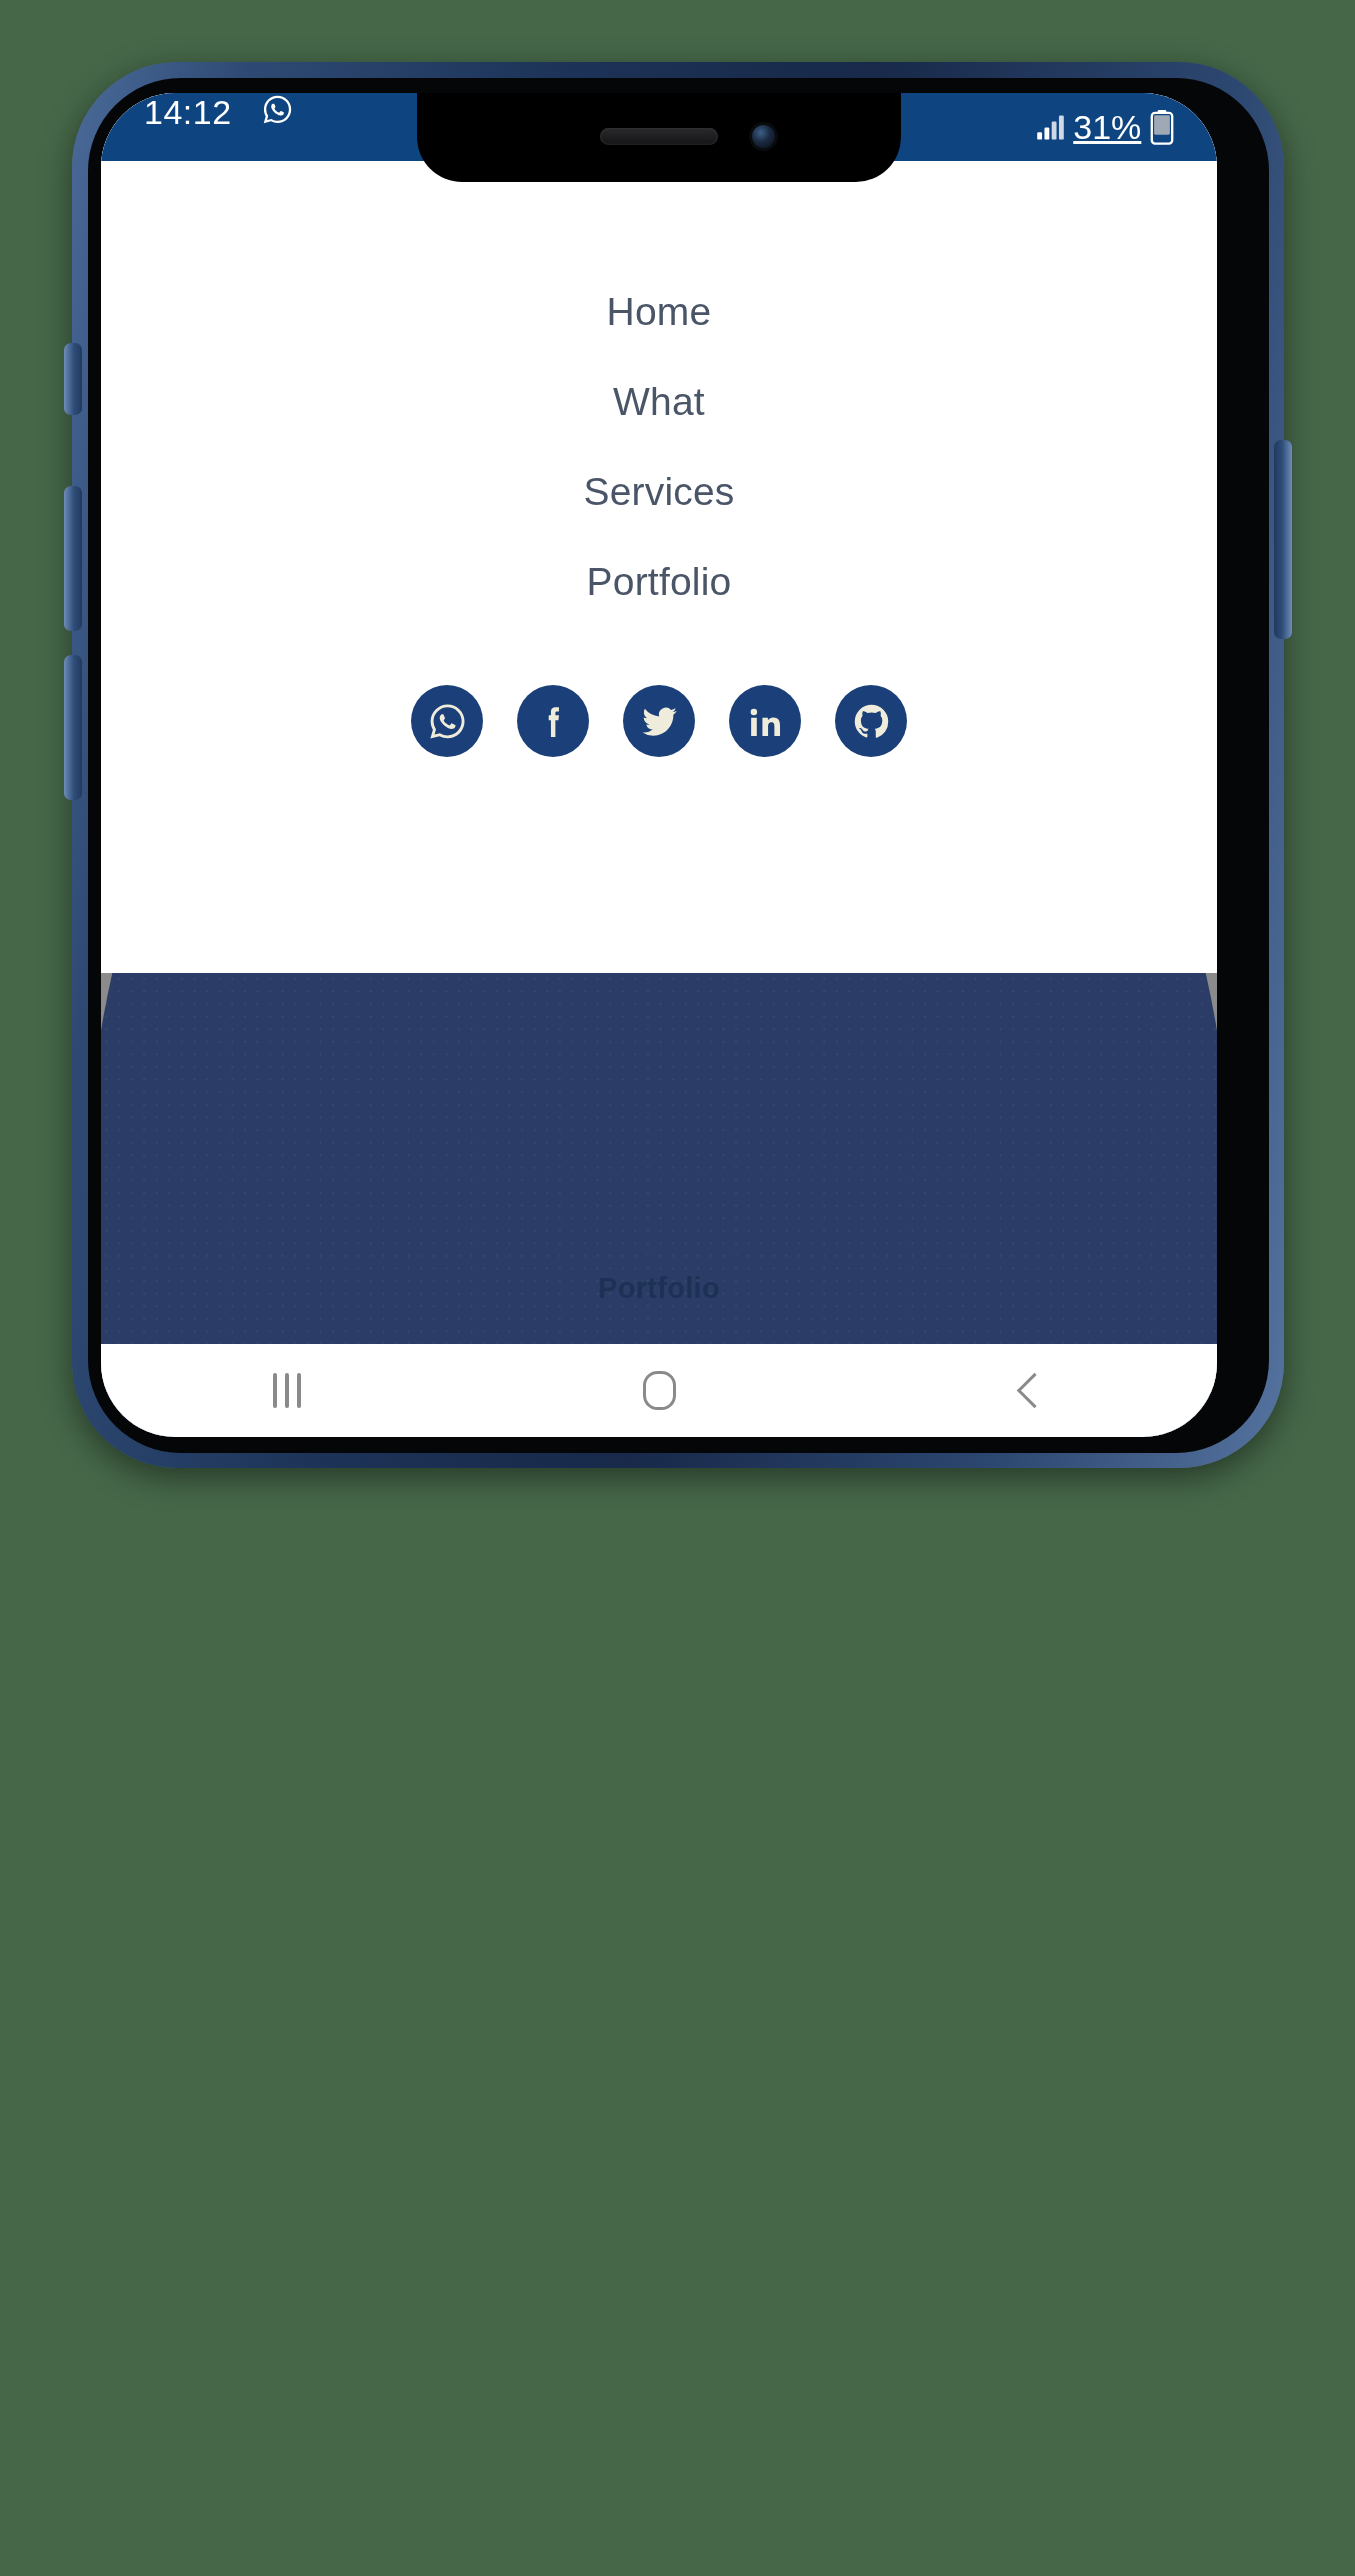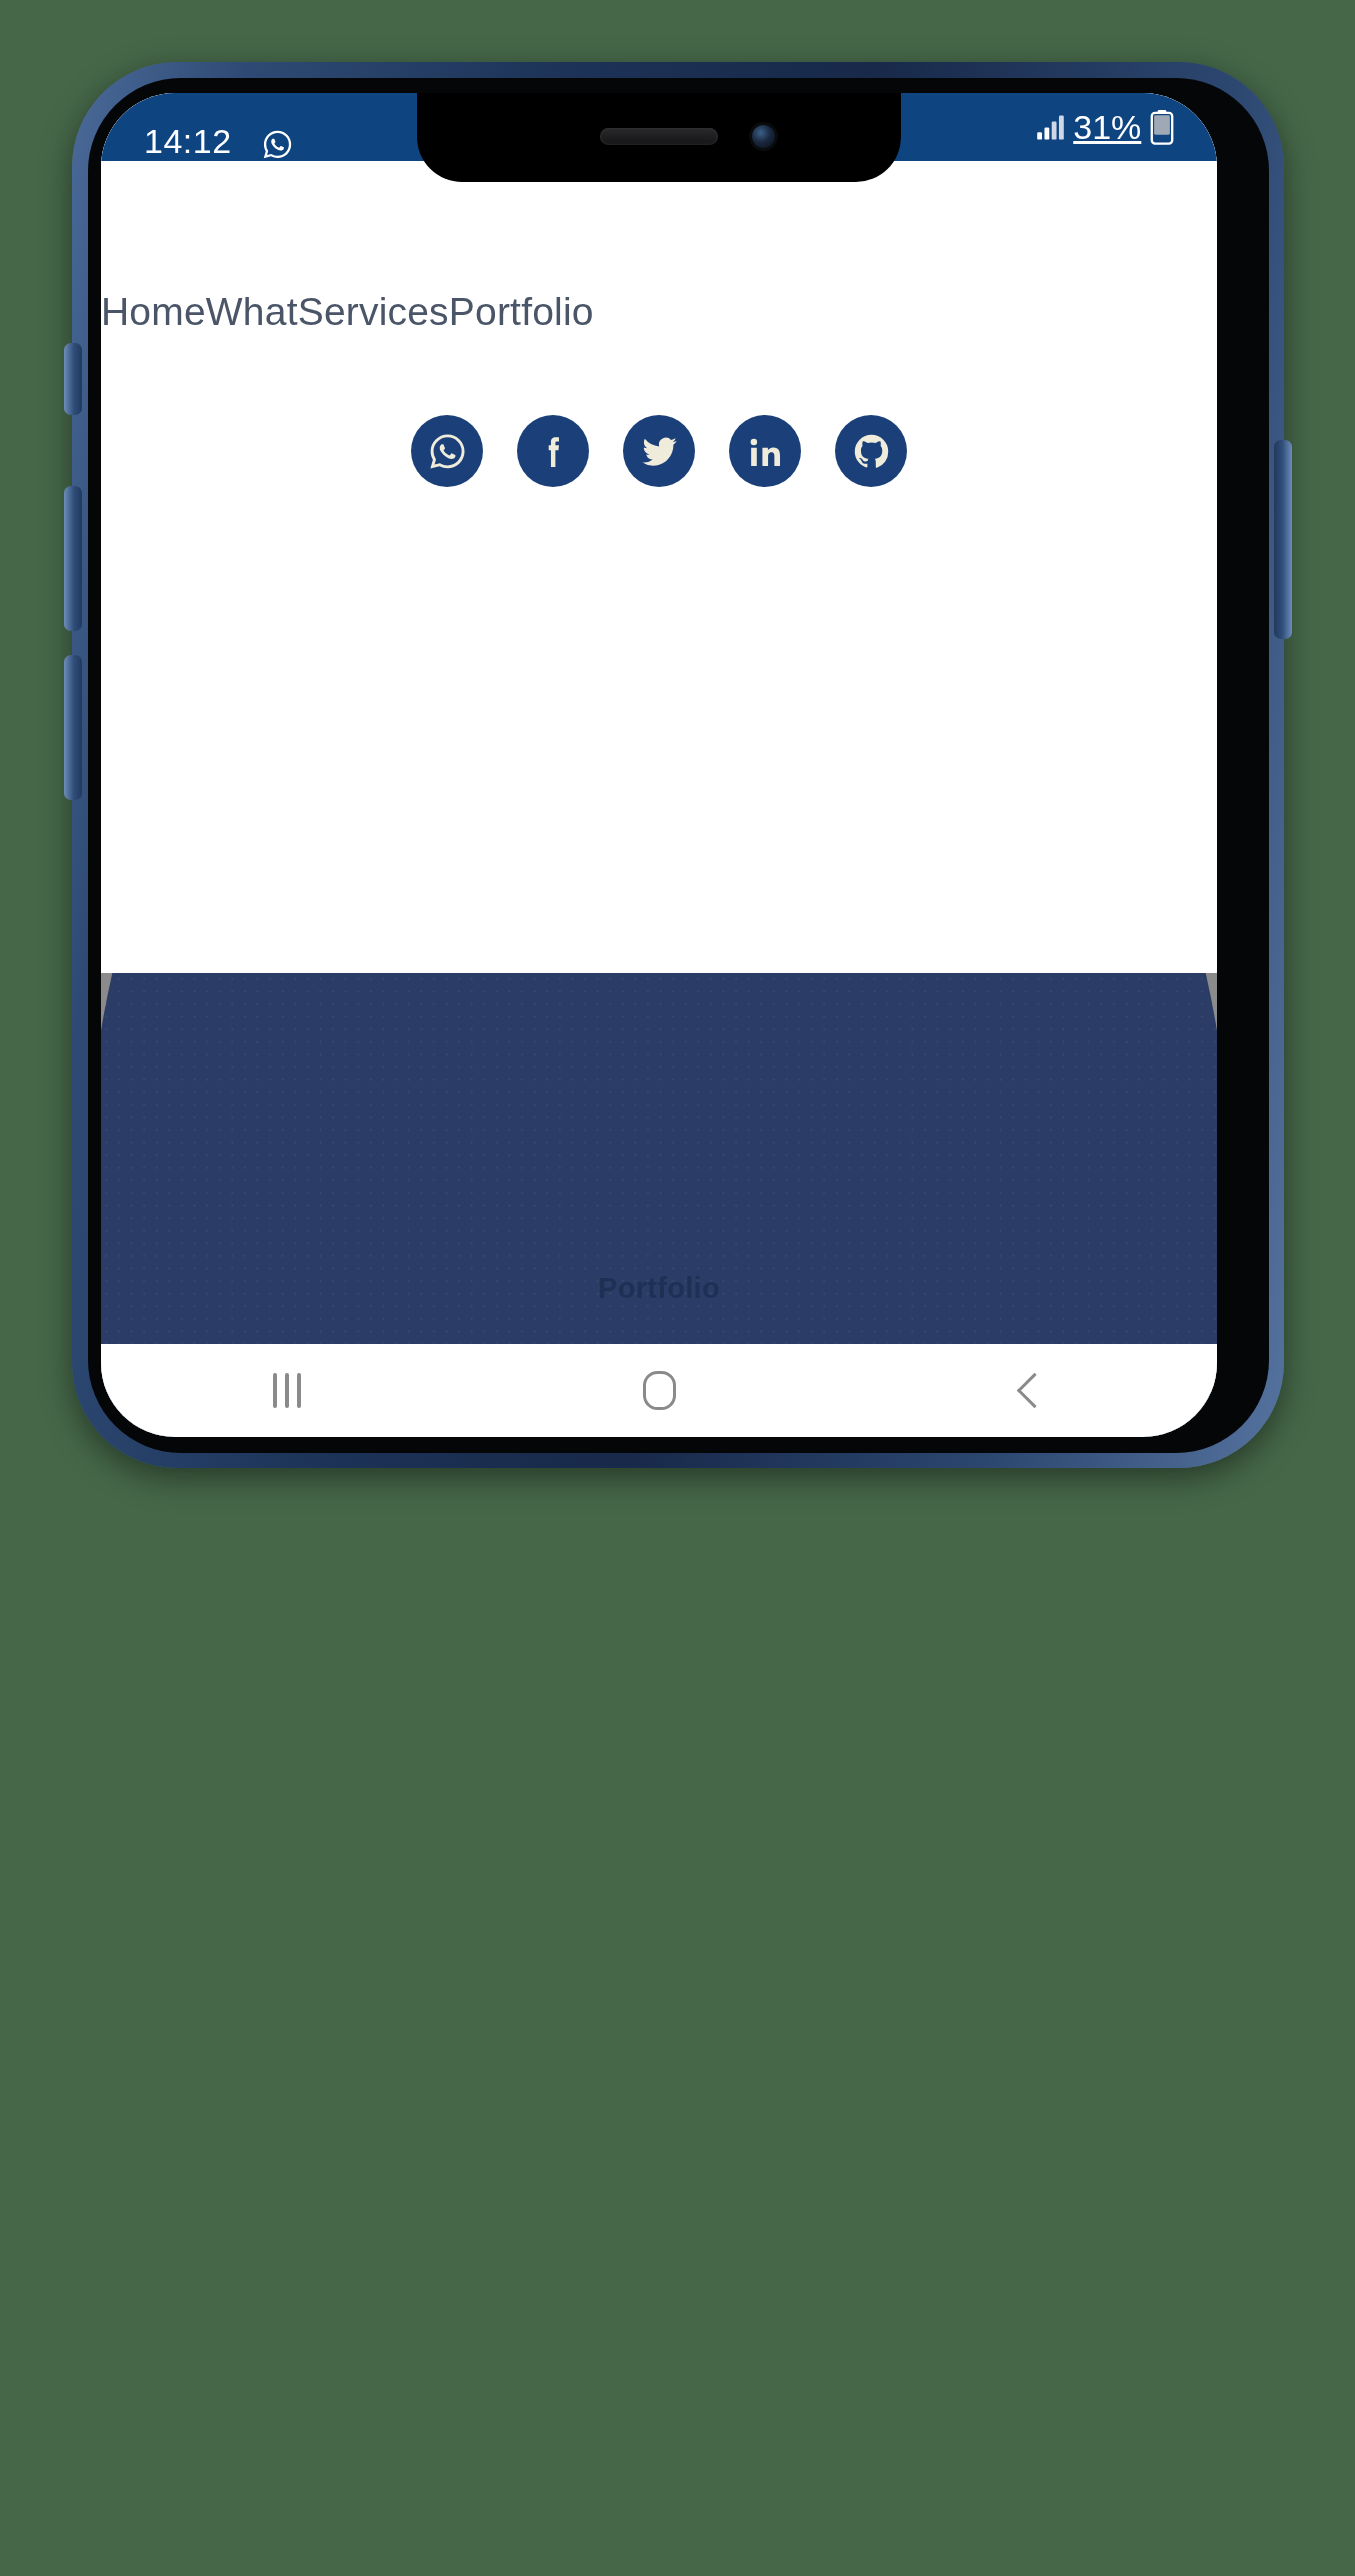--- a/index.html
+++ b/index.html
@@ -65,38 +65,38 @@
   }
 
   
   .statusbar{
     position:absolute; left:0; top:0; width:100%; height:68px;
     background:#0e4480; z-index:30;
     color:#fff;
   }
   .sb-left{
     position:absolute; left:43px; top:0; height:68px;
-    display:flex; align-items:flex-end; gap:29px;
+    display:flex; align-items:flex-start; gap:29px;
   }
   .sb-time{ font-size:34px; font-weight:400; letter-spacing:0.5px; }
   .sb-right{
     position:absolute; right:43px; top:0; height:68px;
     display:flex; align-items:center; gap:8.7px;text-decoration:underline;
   }
   .sb-batt-text{ font-size:34px; font-weight:400; }
 
   
   .menu-panel{
     position:absolute; left:0; top:0; width:100%; height:772px;
     background:#ffffff;
     display:flex; flex-direction:column;
     align-items:center; justify-content:flex-start;
     padding-top:174px;
   }
-  .menu-list{ width:100%; display:flex; flex-direction:row; align-items:center; }
+  .menu-list{ width:100%; display:flex; flex-direction:column; align-items:center; }
   .menu-item{
     font-size:39px; color:#4a5568; font-weight:400;
     padding:23px 0; letter-spacing:0.2px; cursor:pointer;
   }
   .social-row{
     display:flex; gap:34px; margin-top:58px;
   }
   .social-btn{
     width:72px; height:72px; border-radius:50%;
     background:#1b4079;

